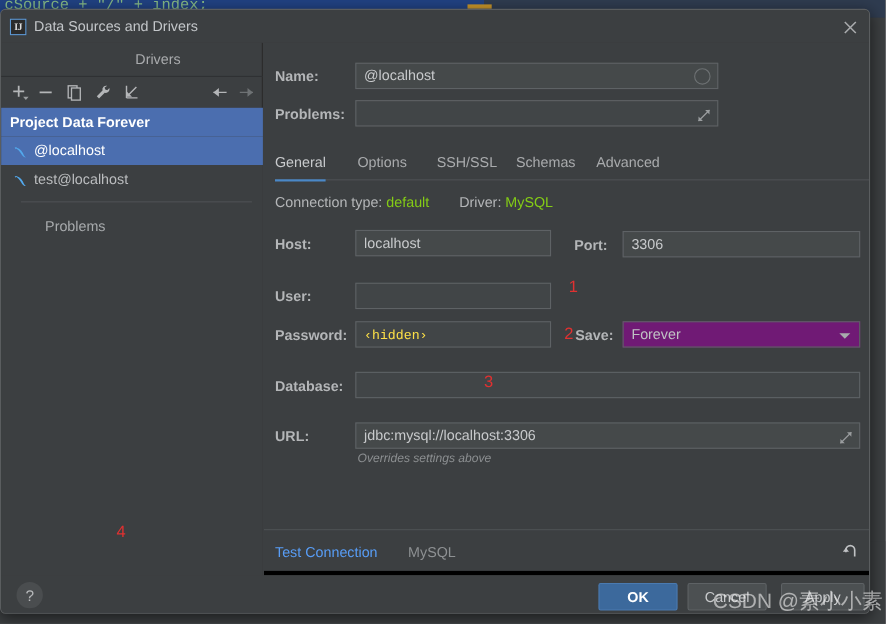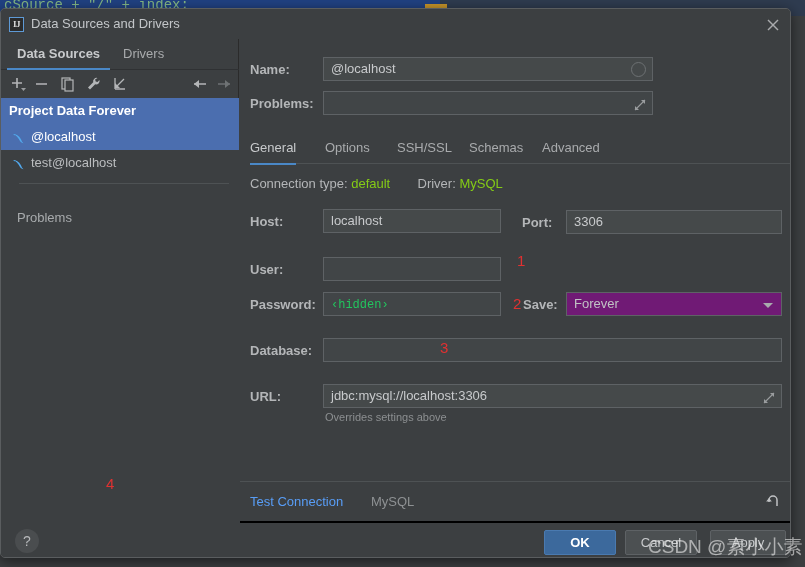--- a/index.html
+++ b/index.html
@@ -155,22 +155,22 @@
   }
   .src-divider {
     margin: 7px 10px 0 18px;
     height: 1px;
     background: #4e5254;
   }
   .src-problems {
     position: relative;
     height: 26px; line-height: 26px;
     font-size: 13px; color: #a8abad;
-    padding-left: 16px;
-    margin-top: 21px;
+    padding-left: 40px;
+    margin-top: 9px;
     cursor: pointer;
   }
 
   
   .right-panel {
     position: absolute; left: 239px; top: 30px;
     width: 552px; height: 442px;
     background: #3c3f41;
   }
   .flabel {
@@ -184,21 +184,21 @@
     color: #c8cacc;
     font-size: 13px;
     padding: 0 7px;
     line-height: 22px;
     height: 24px;
     overflow: hidden;
     white-space: nowrap;
   }
   .finput.empty { background: #414547; }
   .finput .ph {
-    color: #22c55e;
+    color: #fde047;
     font-family: "Liberation Mono", monospace;
     font-size: 12px;
   }
   .circle-ind {
     position: absolute; right: 6px; top: 4px;
     width: 15px; height: 15px;
     border: 1px solid #6d7173;
     border-radius: 50%;
   }
   .expand-ico {
@@ -243,36 +243,36 @@
   .caret {
     position: absolute; right: 8px; top: 10px;
     width: 0; height: 0;
     border-left: 5px solid transparent;
     border-right: 5px solid transparent;
     border-top: 5px solid #a8abad;
   }
 
   .hint {
     position: absolute;
-    font-size: 11px; color: #8c8f91;
+    font-size: 11px; color: #8c8f91; font-style: italic;
   }
 
   .annot {
     position: absolute;
     color: #e03131;
     font-size: 15px;
     font-family: "Liberation Sans", sans-serif;
   }
 
   
   .test-bar {
     position: absolute; left: 239px; top: 472px;
     width: 552px; height: 42px;
     border-top: 1px solid #4e5254;
-    border-bottom: 2px solid #000000;
+    border-bottom: 4px solid #000000;
     background: #3c3f41;
   }
   .test-link {
     position: absolute; left: 10px; top: 12px;
     font-size: 13px; color: #589df6; cursor: pointer;
   }
   .driver-lbl {
     position: absolute; left: 131px; top: 12px;
     font-size: 13px; color: #8e9193;
   }
@@ -352,21 +352,20 @@
         <svg width="18" height="18" viewBox="0 0 18 18">
           <line x1="4" y1="4" x2="14" y2="14" stroke="#a9abad" stroke-width="1.4"></line>
           <line x1="14" y1="4" x2="4" y2="14" stroke="#a9abad" stroke-width="1.4"></line>
         </svg>
       </div>
     </div>
 
     <div class="left-panel">
 
       <div class="lp-tabs">
-        <div class="lp-tab lp-tab-ds active">Data Sources</div>
         <div class="lp-tab lp-tab-dr">Drivers</div>
       </div>
 
       <div class="toolbar">
         <div class="tb-icon" style="left:8px">
           <svg width="18" height="18" viewBox="0 0 18 18">
             <line x1="3" y1="8" x2="13" y2="8" stroke="#b4b6b8" stroke-width="1.6"></line>
             <line x1="8" y1="3" x2="8" y2="13" stroke="#b4b6b8" stroke-width="1.6"></line>
             <path d="M12 13 l2.5 3 l2.5 -3 z" fill="#9a9d9f"></path>
           </svg>

